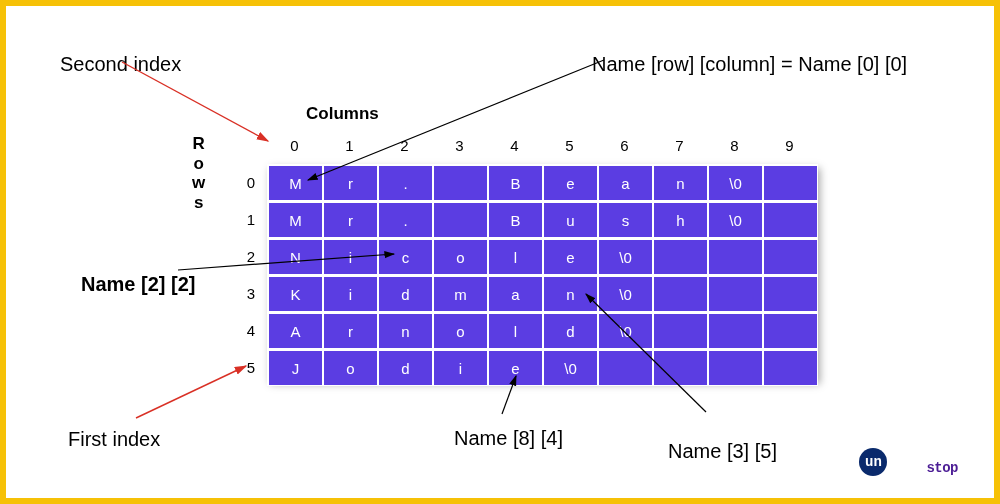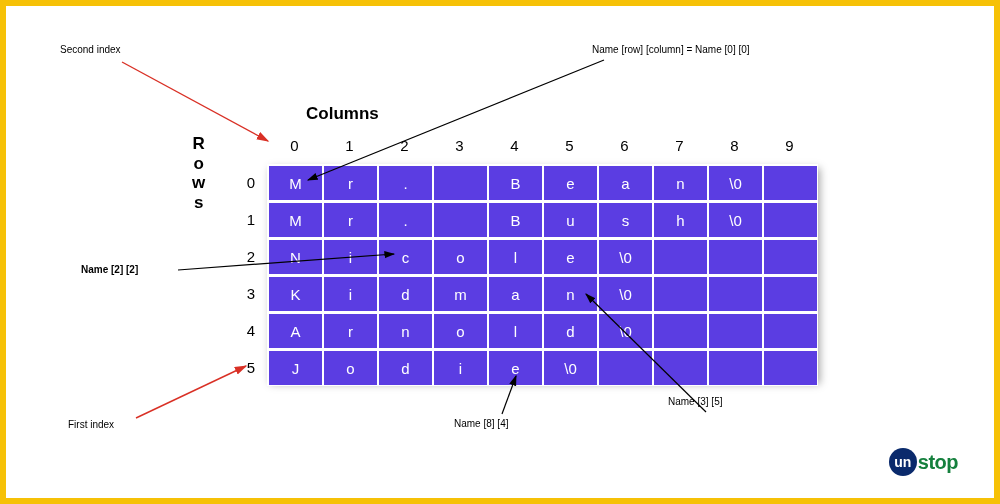--- a/index.html
+++ b/index.html
@@ -12,23 +12,24 @@
       position: relative;
       overflow: hidden;
     }
     .canvas {
       position: relative;
       width: 100%;
       height: 100%;
     }
     .label {
       position: absolute;
-      font-size: 10px;
+      font-size: 20px;
       color: #000;
       white-space: nowrap;
+      margin-top: 9px;
     }
     .rows-label {
       position: absolute;
       left: 186px;
       top: 128px;
       font-weight: 700;
       font-size: 17px;
       line-height: 1.15;
       text-align: center;
       color: #000;
@@ -95,60 +96,61 @@
       width: 550px;
       height: 216px;
       box-shadow: 3px 4px 8px rgba(0,0,0,0.35);
       z-index: -1;
     }
     .logo {
       position: absolute;
       right: 36px;
       bottom: 22px;
       display: flex;
-      align-items: center;
-      font-family: Liberation Sans, sans-serif;
+      align-items: flex-end;
+      font-family: Liberation Mono, monospace;
+      gap: 38px;
     }
     .logo .un {
       background: #0a2a6c;
       color: #fff;
       border-radius: 50%;
       width: 28px;
       height: 28px;
       display: flex;
       align-items: center;
       justify-content: center;
       font-weight: 700;
       font-size: 14px;
       margin-right: 1px;
     }
     .logo .stop {
-      color: #15803d;
-      font-weight: 700;
-      font-size: 20px;
+      color: #4c1d95;
+      font-weight: 700;
+      font-size: 14px;
       letter-spacing: -0.5px;
     }
     svg.overlay {
       position: absolute;
       left: 0; top: 0;
       width: 988px; height: 492px;
       pointer-events: none;
     }
   </style>
 </head>
 <body>
 
 <div class="canvas">
 
   <div class="label" style="left:54px; top:38px;">Second index</div>
   <div class="label" style="left:586px; top:38px;text-align:center;">Name [row] [column] = Name [0] [0]</div>
   <div class="label" style="left:75px; top:258px;font-weight:bold;">Name [2] [2]</div>
   <div class="label" style="left:62px; top:413px;">First index</div>
   <div class="label" style="left:448px; top:412px;">Name [8] [4]</div>
-  <div class="label" style="left:662px; top:390px;">Name [3] [5]</div>
+  <div class="label" style="left:662px; top:425px;">Name [3] [5]</div>
 
   <div class="columns-label">Columns</div>
 
   <div class="rows-label">
     <div>R</div>
     <div>o</div>
     <div>w</div>
     <div>s</div>
   </div>
 

